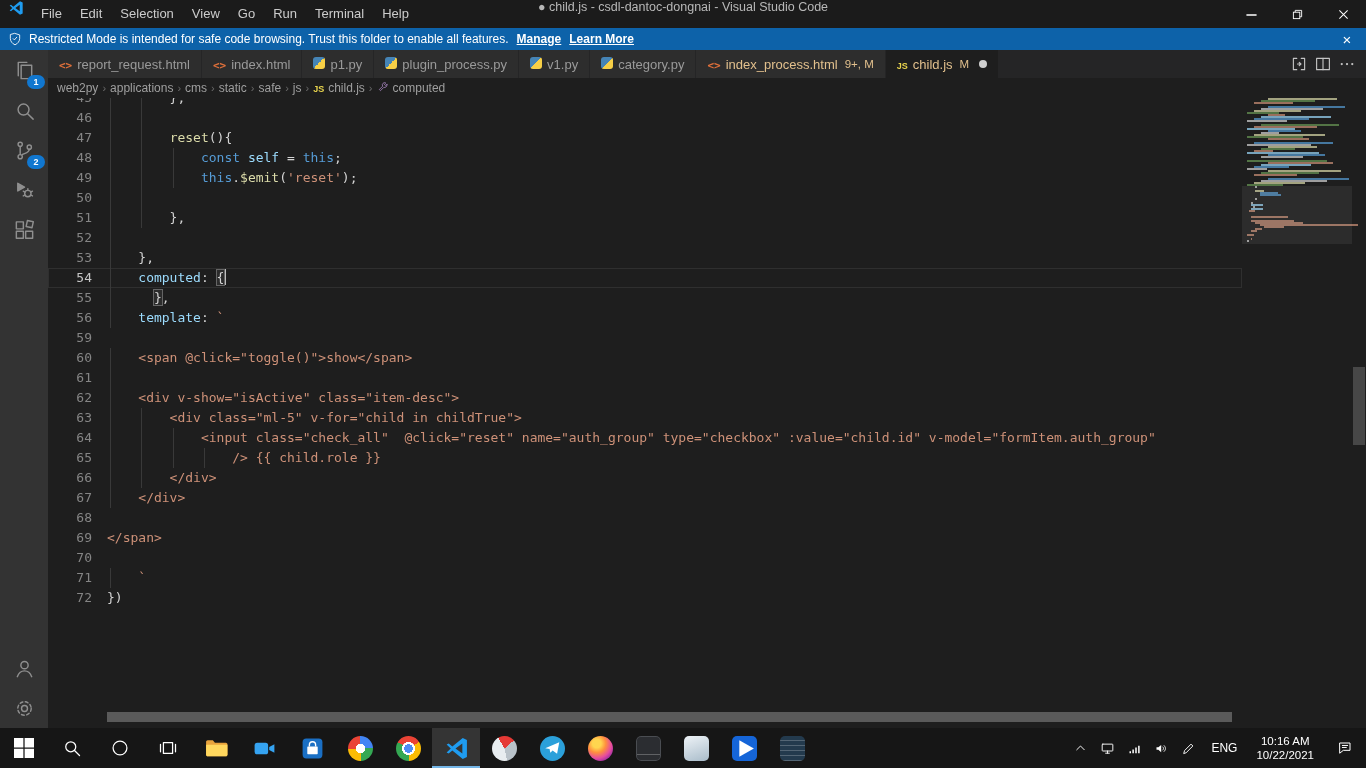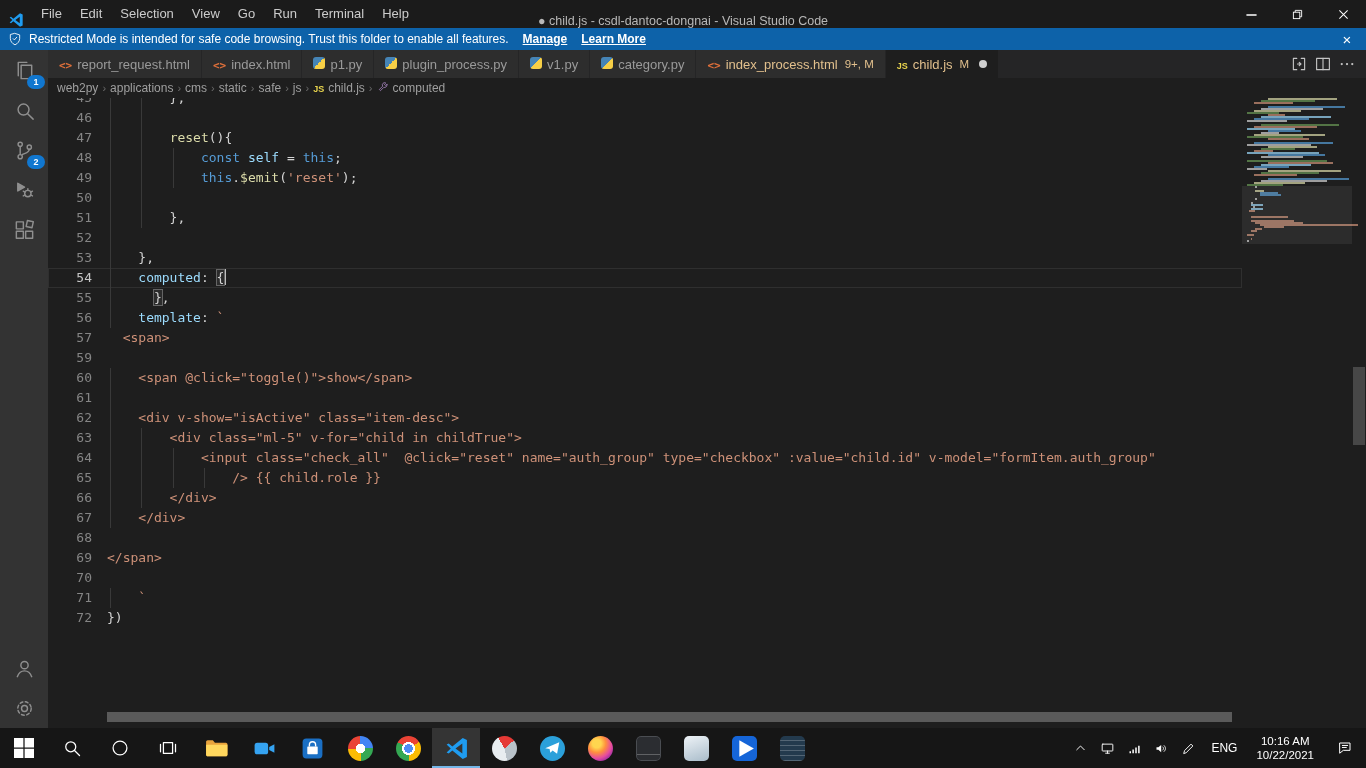--- a/index.html
+++ b/index.html
@@ -1,35 +1,35 @@
 <!DOCTYPE html>
 <html><head>
 <meta charset="utf-8">
 <style>
   html,body{margin:0;padding:0}
   body{width:1366px;height:768px;overflow:hidden;position:relative;background:#1e1e1e;
        font-family:"Liberation Sans",sans-serif;font-size:13px;color:#cccccc;-webkit-font-smoothing:antialiased}
   svg{display:block}
 
   
-  .titlebar{height:28px;background:#1b1b1b;display:flex;align-items:flex-end;position:relative}
+  .titlebar{height:28px;background:#1b1b1b;display:flex;align-items:flex-start;position:relative}
   .logo{width:32px;display:flex;justify-content:center}
   .logo svg{width:16px;height:16px}
   .menus{display:flex}
   .menu-item{padding:0 9px;line-height:28px;font-size:13px;color:#cccccc;cursor:default}
   .wtitle{position:absolute;left:0;right:0;text-align:center;font-size:12.5px;color:#b8b8b8;pointer-events:none}
   .wincontrols{margin-left:auto;display:flex;z-index:2}
   .winctl{width:46px;height:28px;display:flex;align-items:center;justify-content:center;color:#d4d4d4}
   .winctl svg{width:11px;height:11px}
 
   
   .banner{height:22px;background:#0d62a9;display:flex;align-items:center;color:#fff;font-size:12px;padding:0 8px}
   .bicon svg{width:14px;height:14px}
   .banner .msg{margin-left:7px}
-  .blink{color:#fff;text-decoration:underline;font-weight:700;margin-left:14px;cursor:pointer}
+  .blink{color:#fff;text-decoration:underline;font-weight:700;margin-left:8px;cursor:pointer}
   .banner .close{margin-left:auto;width:22px;text-align:center;font-size:15px;cursor:pointer}
 
   
   .main{display:flex;height:678px}
   .activitybar{width:48px;background:#333333;display:flex;flex-direction:column;flex:none}
   .ab-slot{height:40px;position:relative;display:flex;align-items:center;justify-content:center;color:#8f8f8f}
   .ab-slot svg{width:23px;height:23px}
   .badge{position:absolute;right:3px;bottom:1px;min-width:14px;height:14px;padding:0 2px;border-radius:8px;
          background:#1177cf;color:#fff;font-size:9px;font-weight:700;display:flex;align-items:center;justify-content:center}
   .ab-bottom{margin-top:auto}
@@ -342,21 +342,20 @@
           <div class="row"><span class="ln">47</span><span class="lc"><span class="guide" style="left: 18px;"></span><span class="guide" style="left: 49.32px;"></span><span class="tk-p">        </span><span class="tk-fn">reset</span><span class="tk-p">(){</span></span></div>
           <div class="row"><span class="ln">48</span><span class="lc"><span class="guide" style="left: 18px;"></span><span class="guide" style="left: 49.32px;"></span><span class="guide" style="left: 80.64px;"></span><span class="tk-p">            </span><span class="tk-kw">const</span><span class="tk-p"> </span><span class="tk-v">self</span><span class="tk-p"> = </span><span class="tk-kw">this</span><span class="tk-p">;</span></span></div>
           <div class="row"><span class="ln">49</span><span class="lc"><span class="guide" style="left: 18px;"></span><span class="guide" style="left: 49.32px;"></span><span class="guide" style="left: 80.64px;"></span><span class="tk-p">            </span><span class="tk-kw">this</span><span class="tk-p">.</span><span class="tk-fn">$emit</span><span class="tk-p">(</span><span class="tk-s">'reset'</span><span class="tk-p">);</span></span></div>
           <div class="row"><span class="ln">50</span><span class="lc"><span class="guide" style="left: 18px;"></span><span class="guide" style="left: 49.32px;"></span></span></div>
           <div class="row"><span class="ln">51</span><span class="lc"><span class="guide" style="left: 18px;"></span><span class="guide" style="left: 49.32px;"></span><span class="tk-p">        },</span></span></div>
           <div class="row"><span class="ln">52</span><span class="lc"><span class="guide" style="left: 18px;"></span></span></div>
           <div class="row"><span class="ln">53</span><span class="lc"><span class="guide" style="left: 18px;"></span><span class="tk-p">    },</span></span></div>
           <div class="row current"><span class="ln">54</span><span class="lc"><span class="guide" style="left: 18px;"></span><span class="tk-p">    </span><span class="tk-v">computed</span><span class="tk-p">: </span><span class="tk-bm">{</span><span class="tk-cursor"></span></span></div>
           <div class="row"><span class="ln">55</span><span class="lc"><span class="guide" style="left: 18px;"></span><span class="tk-p">      </span><span class="tk-bm">}</span><span class="tk-p">,</span></span></div>
           <div class="row"><span class="ln">56</span><span class="lc"><span class="guide" style="left: 18px;"></span><span class="tk-p">    </span><span class="tk-v">template</span><span class="tk-p">: </span><span class="tk-s">`</span></span></div>
-          <div class="row"><span class="ln">57</span><span class="lc"><span class="tk-s">  &lt;span&gt;</span></span></div>
           <div class="row"><span class="ln">59</span><span class="lc"></span></div>
           <div class="row"><span class="ln">60</span><span class="lc"><span class="guide" style="left: 18px;"></span><span class="tk-s">    &lt;span @click="toggle()"&gt;show&lt;/span&gt;</span></span></div>
           <div class="row"><span class="ln">61</span><span class="lc"><span class="guide" style="left: 18px;"></span></span></div>
           <div class="row"><span class="ln">62</span><span class="lc"><span class="guide" style="left: 18px;"></span><span class="tk-s">    &lt;div v-show="isActive" class="item-desc"&gt;</span></span></div>
           <div class="row"><span class="ln">63</span><span class="lc"><span class="guide" style="left: 18px;"></span><span class="guide" style="left: 49.32px;"></span><span class="tk-s">        &lt;div class="ml-5" v-for="child in childTrue"&gt;</span></span></div>
           <div class="row"><span class="ln">64</span><span class="lc"><span class="guide" style="left: 18px;"></span><span class="guide" style="left: 49.32px;"></span><span class="guide" style="left: 80.64px;"></span><span class="tk-s">            &lt;input class="check_all"  @click="reset" name="auth_group" type="checkbox" :value="child.id" v-model="formItem.auth_group"</span></span></div>
           <div class="row"><span class="ln">65</span><span class="lc"><span class="guide" style="left: 18px;"></span><span class="guide" style="left: 49.32px;"></span><span class="guide" style="left: 80.64px;"></span><span class="guide" style="left: 111.96px;"></span><span class="tk-s">                /&gt; {{ child.role }}</span></span></div>
           <div class="row"><span class="ln">66</span><span class="lc"><span class="guide" style="left: 18px;"></span><span class="guide" style="left: 49.32px;"></span><span class="tk-s">        &lt;/div&gt;</span></span></div>
           <div class="row"><span class="ln">67</span><span class="lc"><span class="guide" style="left: 18px;"></span><span class="tk-s">    &lt;/div&gt;</span></span></div>
           <div class="row"><span class="ln">68</span><span class="lc"></span></div>

